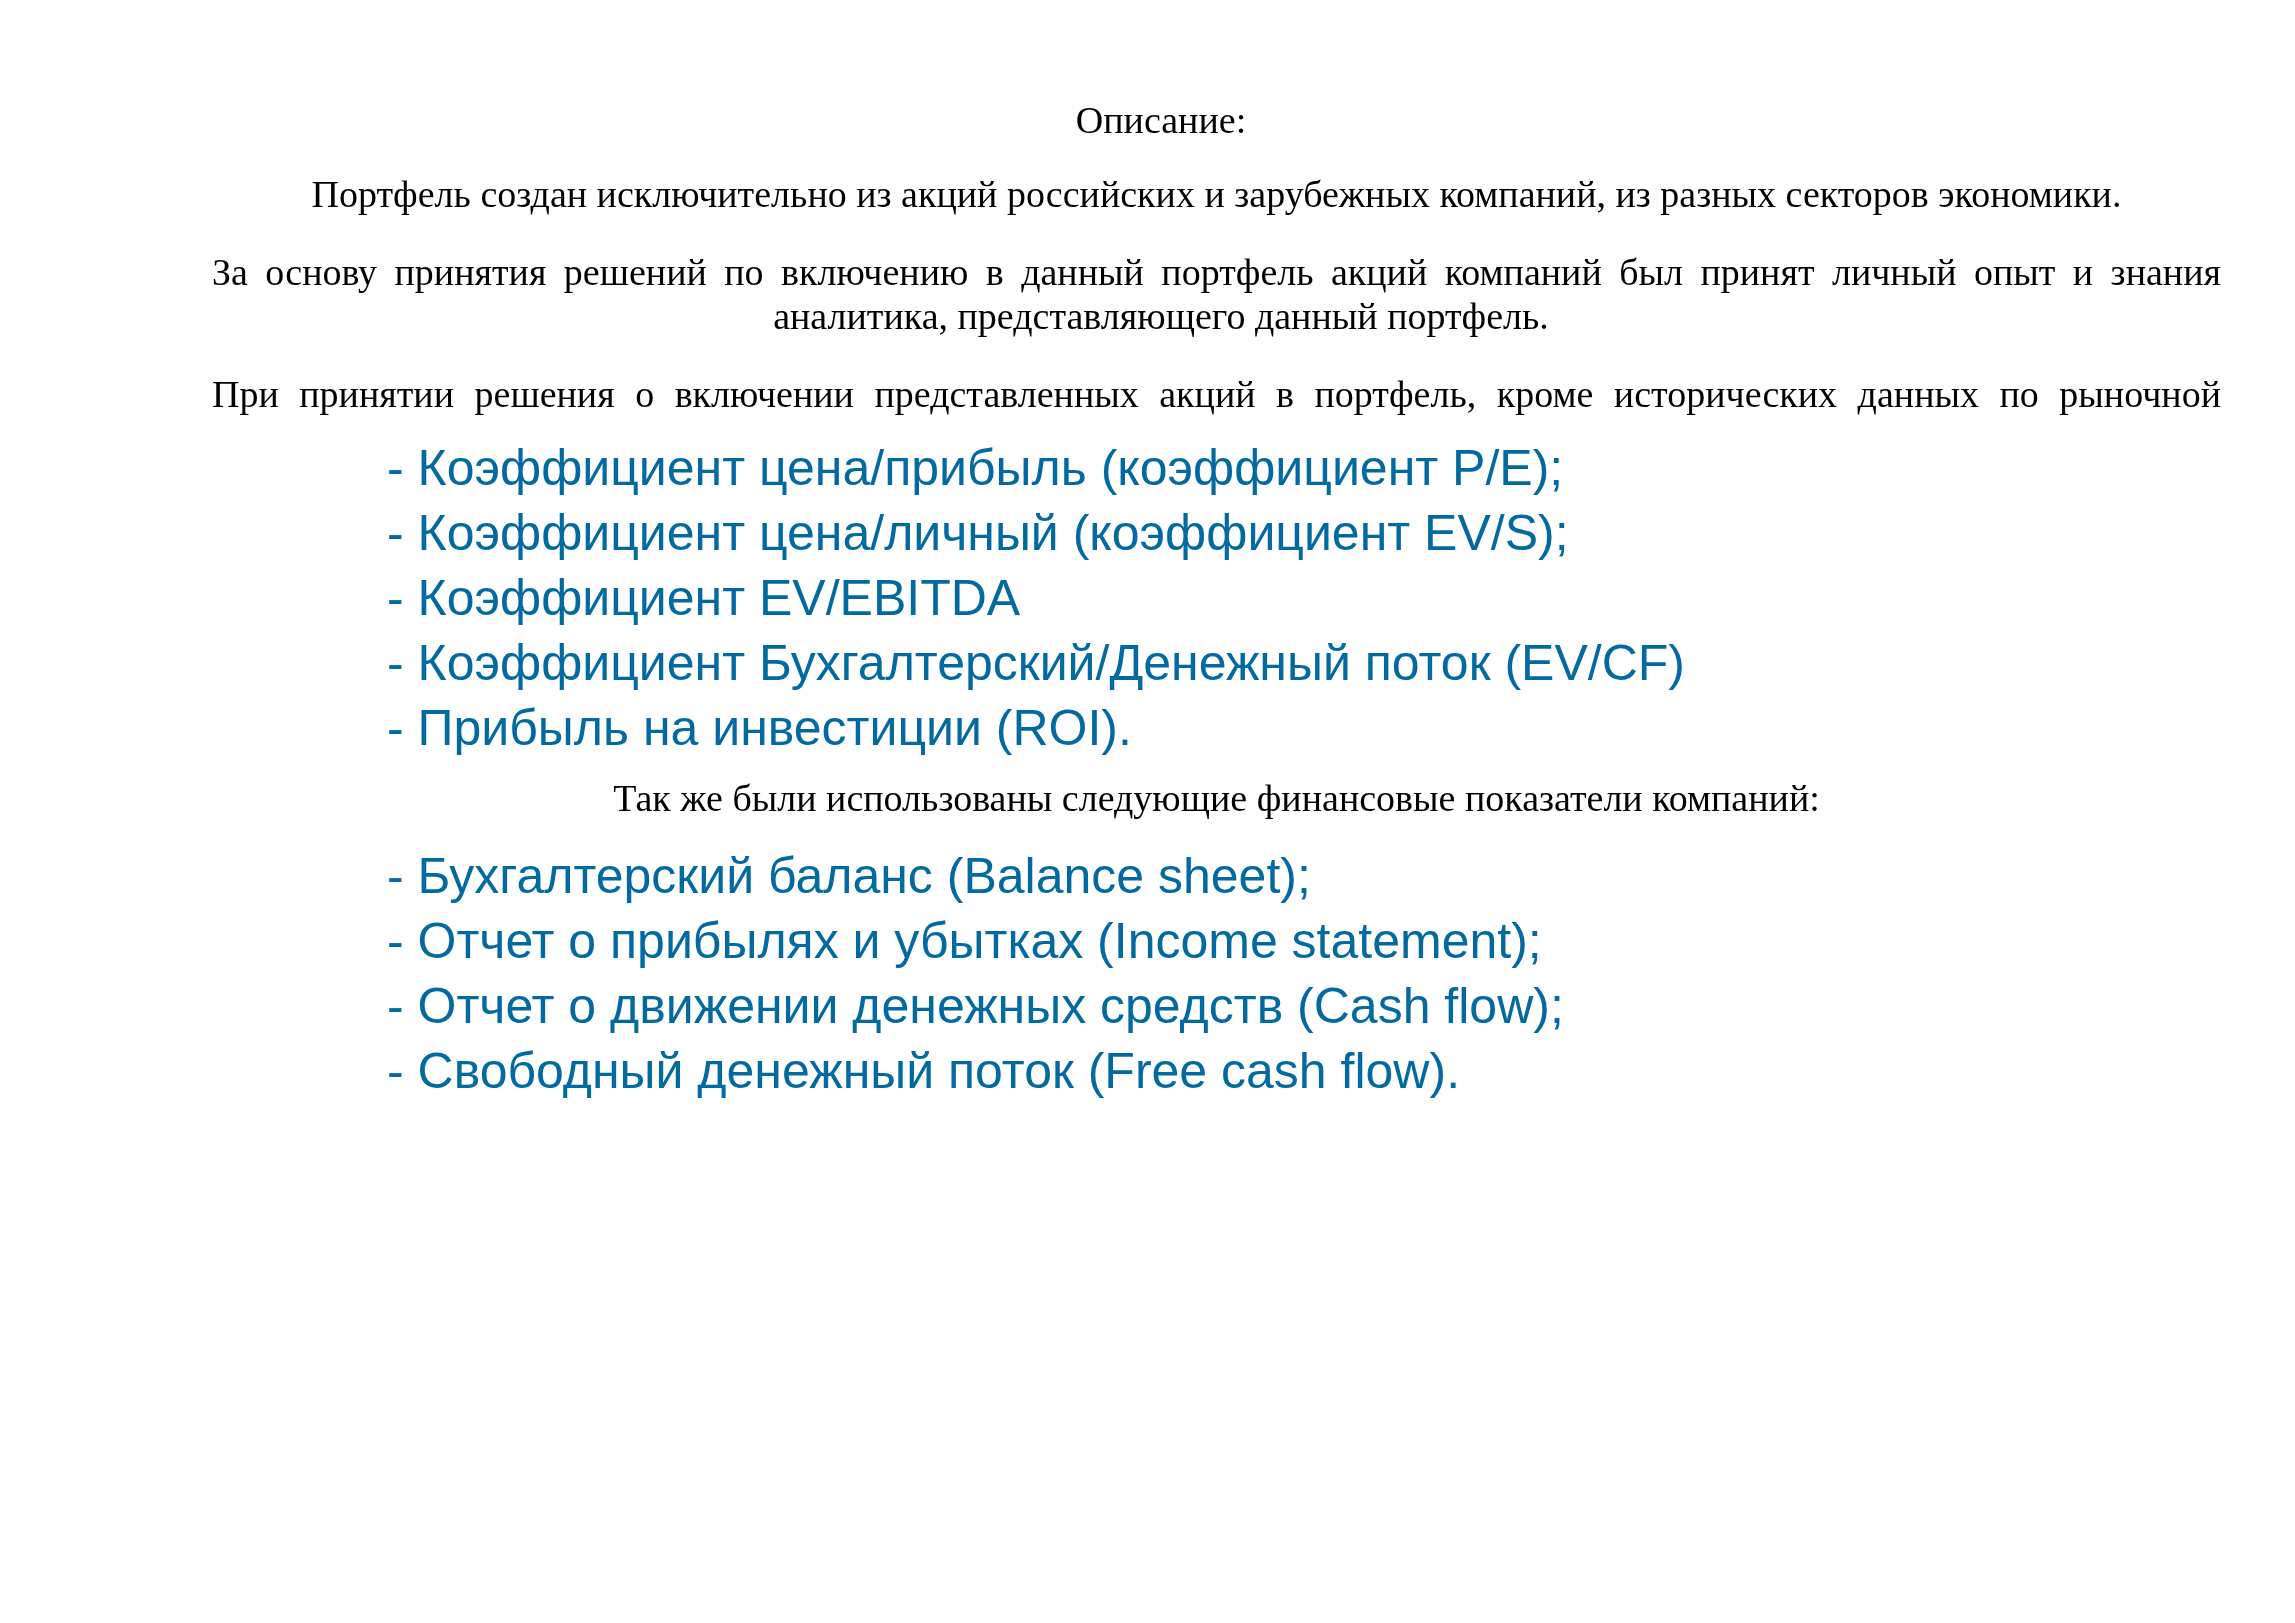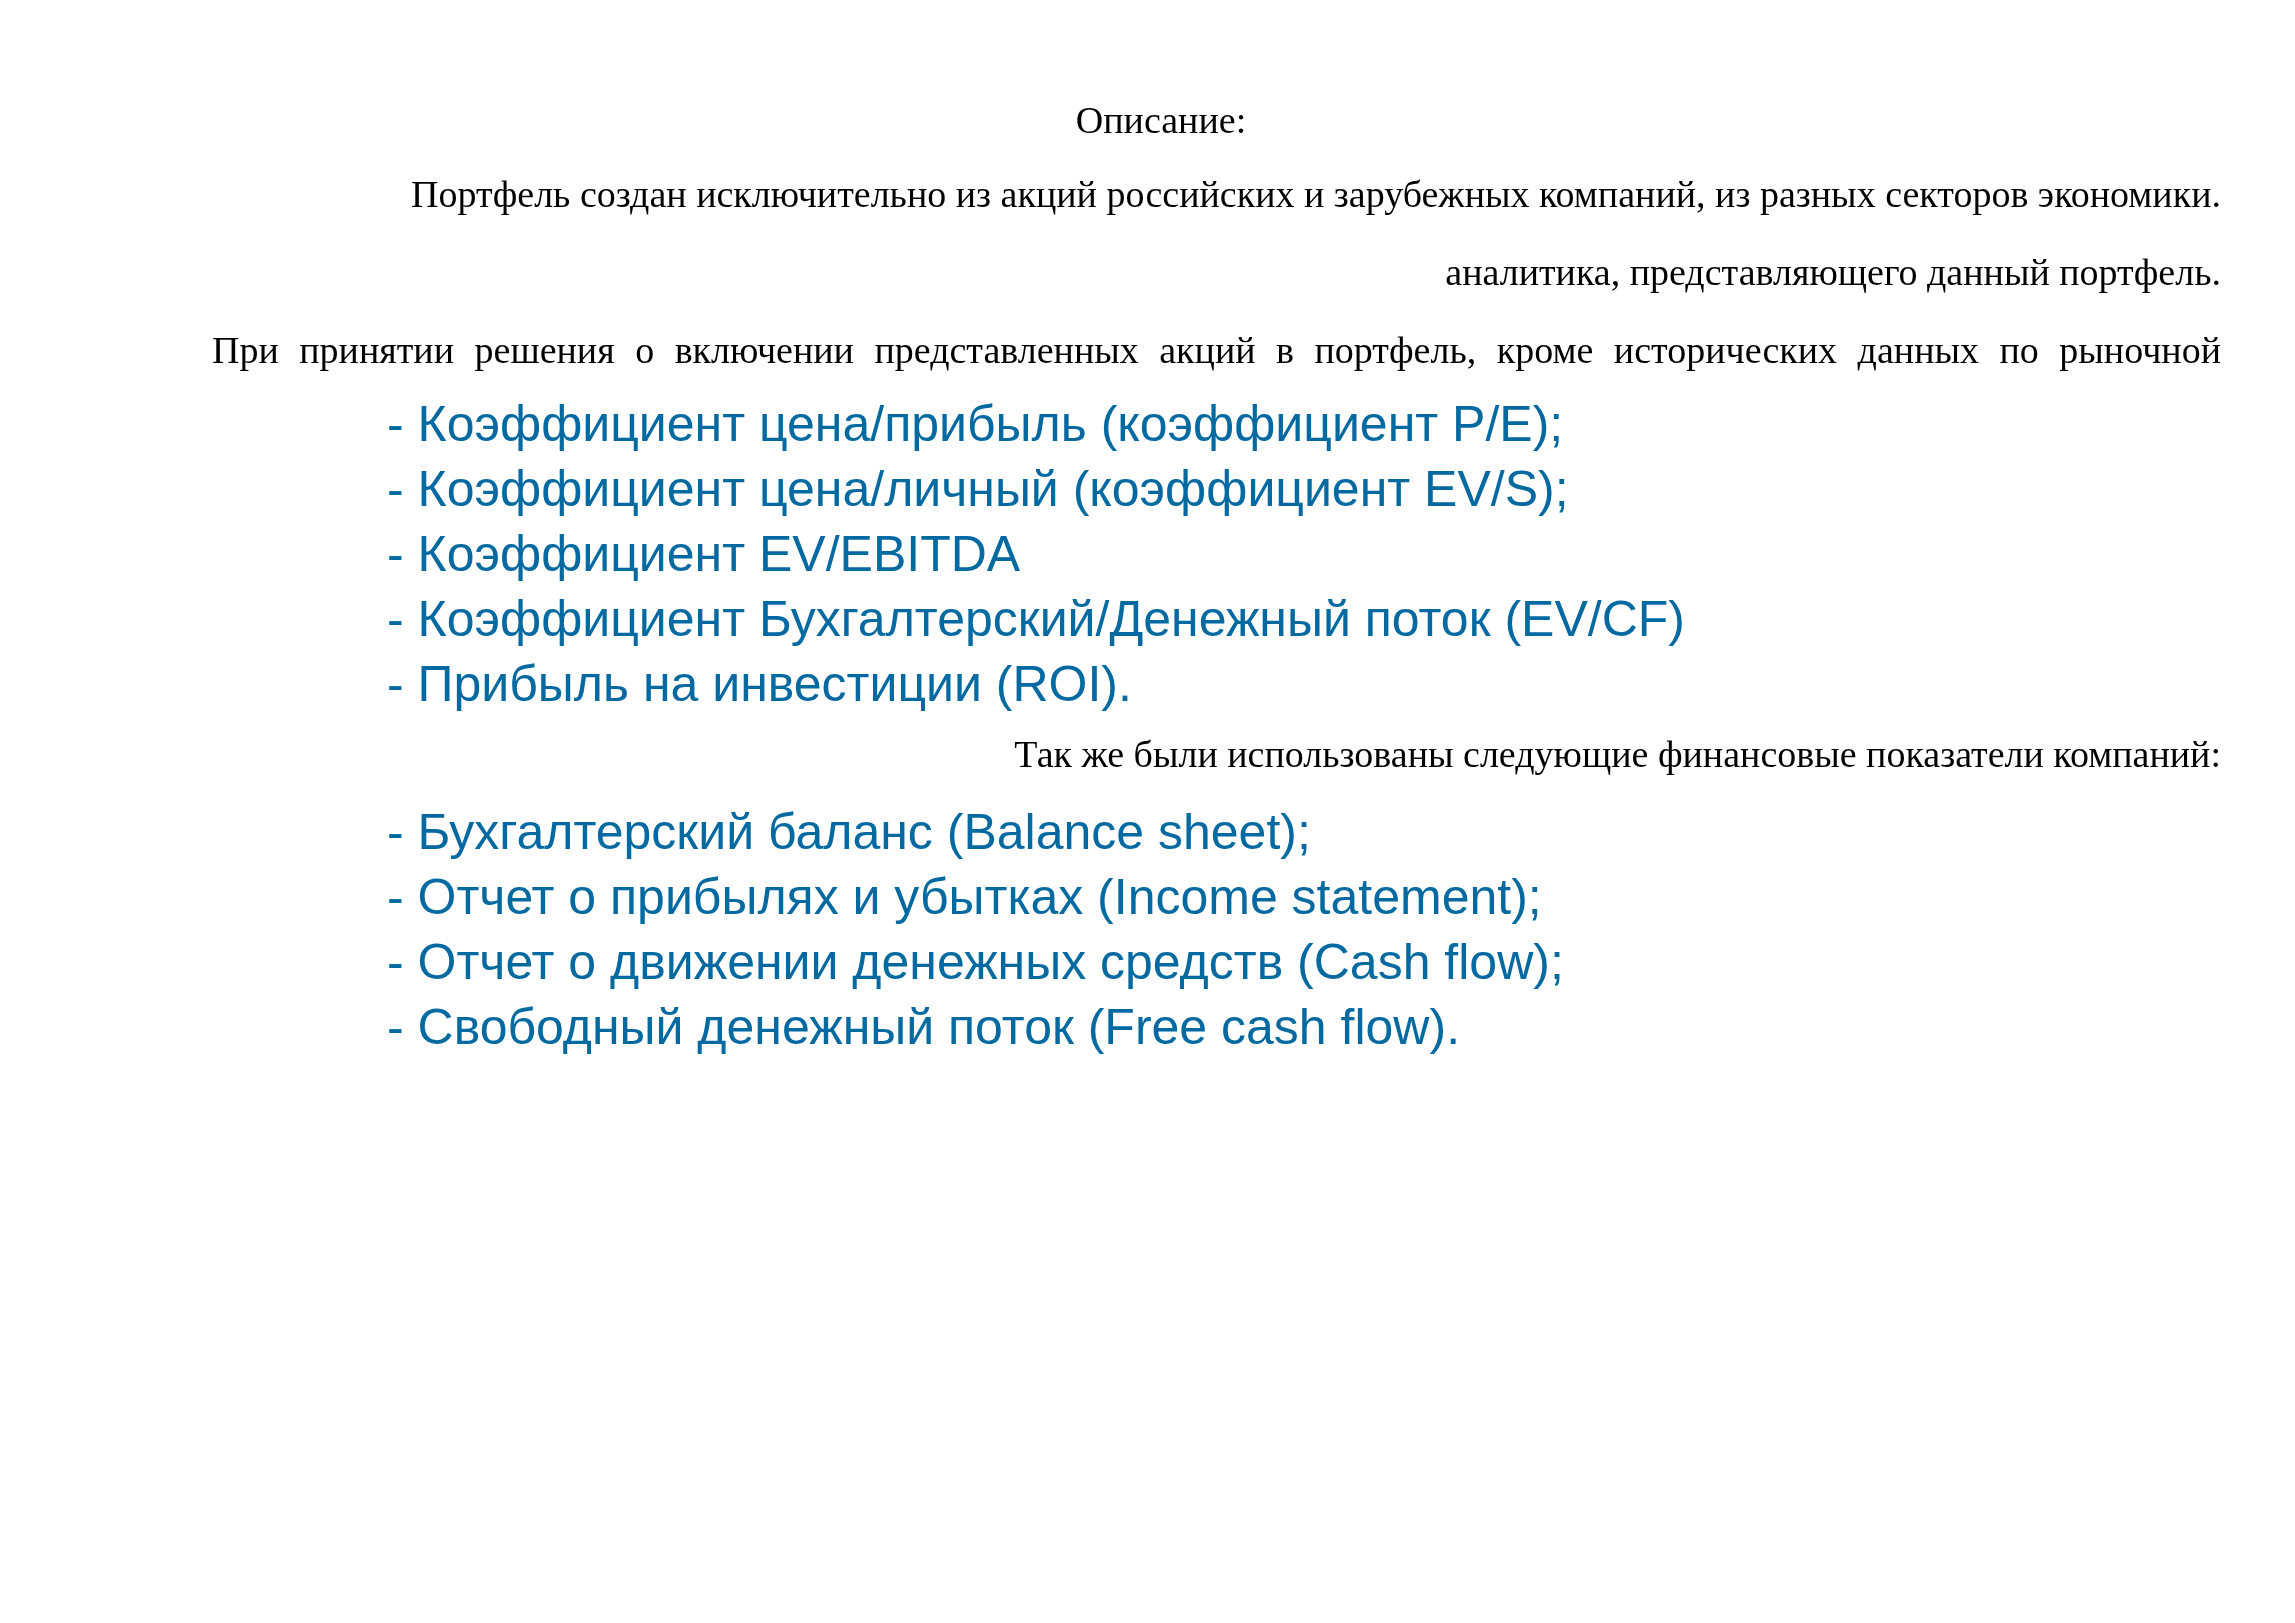--- a/index.html
+++ b/index.html
@@ -31,21 +31,21 @@
   }
   .para {
     font-size: 38px;
     line-height: 44px;
   }
   .line-justify {
     text-align: justify;
     text-align-last: justify;
   }
   .line-left {
-    text-align: right;
+    text-align: center;
   }
   .indent {
     text-indent: 111px;
   }
   .mb-para { margin-bottom: 34px; }
   .mb-small { margin-bottom: 19.6px; }
   .metric-list {
     margin: 0 0 15.7px 0;
     padding-left: 286px;
     font-family: "Liberation Sans", sans-serif;
@@ -73,20 +73,21 @@
 <div class="page">
   <div class="content">
 
     <div class="doc-title">Описание:</div>
 
     <div class="para mb-para">
       <div class="line-left indent">Портфель создан исключительно из акций российских и зарубежных компаний, из разных секторов экономики.</div>
     </div>
 
     <div class="para mb-para">
+      <div class="line-justify indent">За основу принятия решений по включению в данный портфель акций компаний был принят личный опыт и знания</div>
       <div class="line-left">аналитика, представляющего данный портфель.</div>
     </div>
 
     <div class="para mb-small">
       <div class="line-justify indent">При принятии решения о включении представленных акций в портфель, кроме исторических данных по рыночной</div>
     </div>
 
     <div class="metric-list">
       <div class="list-line">- Коэффициент цена/прибыль (коэффициент P/E);</div>
       <div class="list-line">- Коэффициент цена/личный (коэффициент EV/S);</div>

